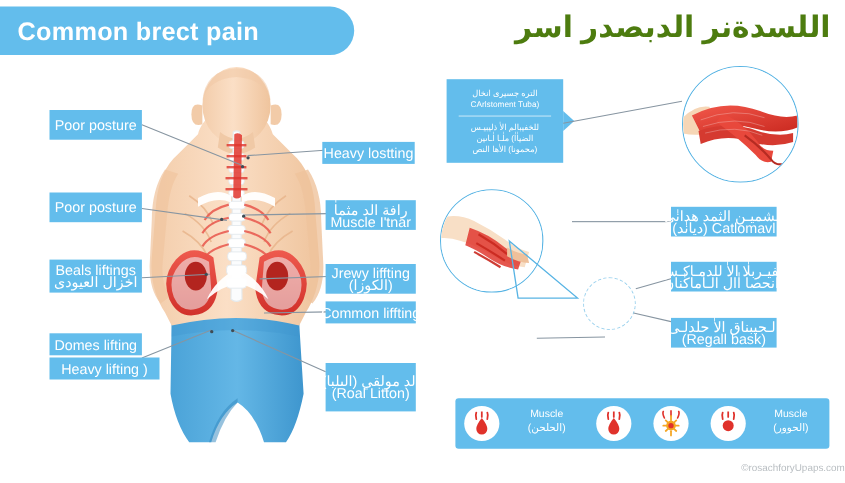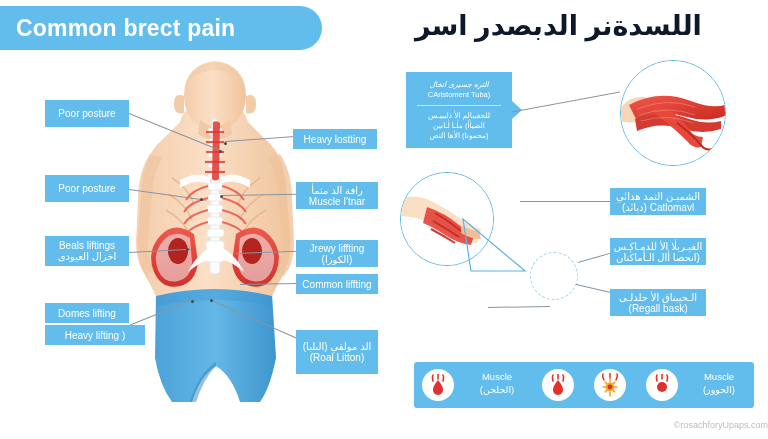--- a/index.html
+++ b/index.html
@@ -17,29 +17,29 @@
     display:flex;align-items:center;
   }
   .title-banner .txt{
     color:#ffffff;font-size:23px;font-weight:bold;letter-spacing:.2px;
     padding-left:30px;white-space:nowrap;
   }
 
   
   .ar-title{
     position:absolute;left:415px;top:10px;width:340px;height:40px;
-    color:#0f172a;font-size:27px;font-weight:bold;text-align:left;
+    color:#4d7c0f;font-size:27px;font-weight:bold;text-align:right;
     direction:rtl;white-space:nowrap;letter-spacing:-1px;
   }
 
   
   .chip{
     position:absolute;background:#63BDEC;color:#ffffff;
     display:flex;flex-direction:column;align-items:center;justify-content:center;
-    font-size:10px;line-height:11px;text-align:center;
+    font-size:13px;line-height:11px;text-align:center;
     box-sizing:border-box;padding:3px 5px;
   }
   .chip .l1,.chip .l2,.chip .l3{display:block;white-space:nowrap;}
   .chip.rtl{direction:rtl;}
 
   
   .lead{position:absolute;background:#8795A1;height:1px;transform-origin:0 50%;}
   .dot{position:absolute;width:3px;height:3px;border-radius:50%;background:#3f4c55;}
 
   
@@ -261,21 +261,21 @@
 
   <div class="chip" style="left:296px;top:330px;width:82px;height:44px;">
     <span class="l1 rtl">(الىلبا) الد مولقي</span>
     <span class="l2">(Roal Litton)</span>
   </div>
 
   <div class="arrowbox" style="left:406px;top:72px;width:106px;height:76px;">
     <div style="position:absolute;inset:0;background:#63BDEC;display:flex;flex-direction:column;
                 align-items:center;justify-content:center;color:#fff;font-size:7.5px;line-height:10px;
                 text-align:center;padding:3px 4px;box-sizing:border-box;">
-      <span class="rtl" style="direction:rtl;font-style:italic;">التره جسيرى  انخال</span>
+      <span class="rtl" style="direction:rtl;">التره جسيرى  انخال</span>
       <span>CArlstoment Tuba)</span>
       <span style="display:block;width:86%;height:1px;background:rgba(255,255,255,.6);margin:5px 0;"></span>
       <span class="rtl" style="direction:rtl;">للخفيبالم الاٰ ذليبيـس</span>
       <span class="rtl" style="direction:rtl;">الضياٰاٰ) ملٰـا  اٰـاىين</span>
       <span class="rtl" style="direction:rtl;">(محمونا) الاٰها النص</span>
     </div>
     <span class="tip"></span>
   </div>
 
   <svg style="position:absolute;left:510px;top:74px;width:120px;height:70px;">

